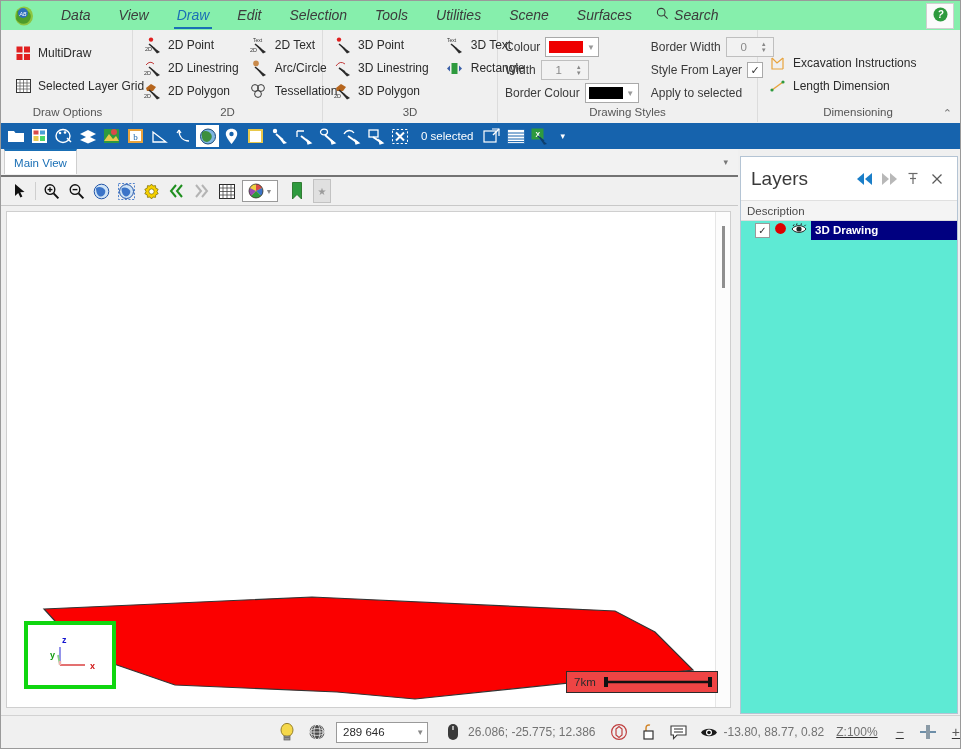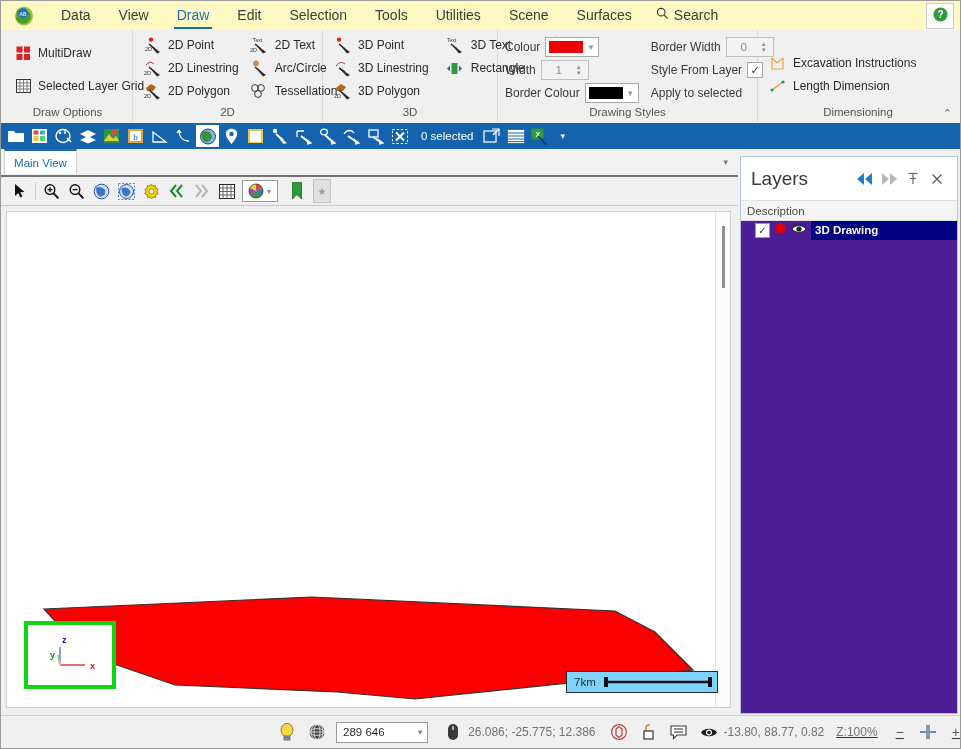--- a/index.html
+++ b/index.html
@@ -23,23 +23,24 @@
   
   .ribbon {
     position: absolute; left: 0; top: 0;
     width: 959px; height: 122px;
     background: #f0f0f0;
     border-bottom: 1px solid #d6d6d6;
   }
   .ribbon-tabs {
     position: relative;
     height: 29px;
-    background: #fef9c3;
+    background: #86efac;
     display: flex;
     align-items: center;
+    font-style: italic;
   }
   .app-logo {
     width: 46px; height: 27px;
     display: flex; align-items: center; justify-content: center;
   }
   .tab {
     padding: 4px 14px 6px 14px;
     font-size: 14px;
     color: #3c3c3c;
     cursor: default;
@@ -244,36 +245,36 @@
   .axis-widget {
     position: absolute; left: 17px; bottom: 18px;
     width: 92px; height: 68px;
     background: #ffffff;
     border: 4px solid #10d610;
     box-sizing: border-box;
   }
   .scalebar {
     position: absolute; right: 12px; bottom: 14px;
     width: 152px; height: 22px;
-    background: #7dd3fc;
+    background: #ef4444;
     border: 1px solid #2b2b2b;
     display: flex; align-items: center;
     box-sizing: border-box;
     text-align: right;
   }
   .scalebar .sb-text {
     font-size: 11.5px; color: #2b2b2b;
     padding: 0 6px 0 7px;
   }
 
   
   .layers {
     position: absolute; left: 739px; top: 155px;
     width: 218px; height: 558px;
-    background: #4c1d95;
+    background: #5eead4;
     border: 1px solid #b4c4d4;
     box-sizing: border-box;
   }
   .layers-head {
     height: 43px;
     display: flex; align-items: center;
     padding: 0 8px 0 10px;
     border-bottom: 1px solid #e0e0e0;
     background: #ffffff;
   }

